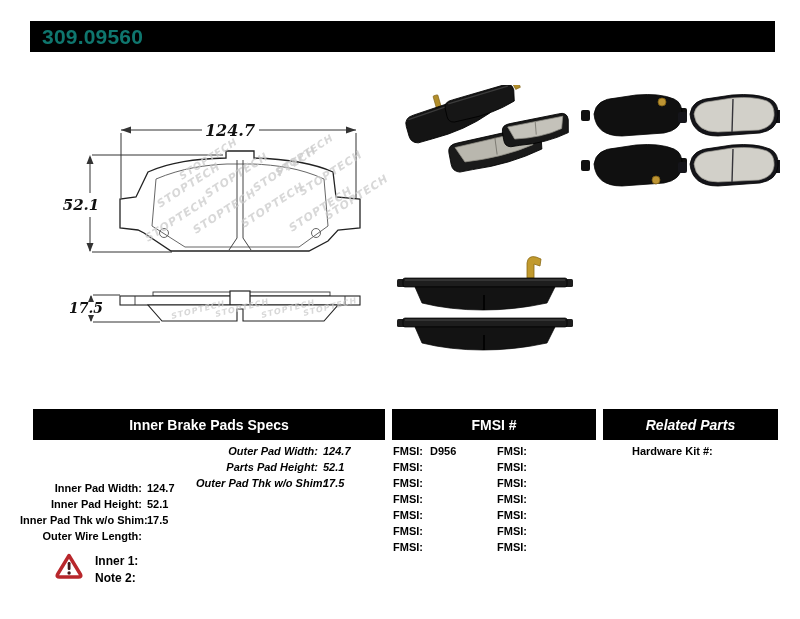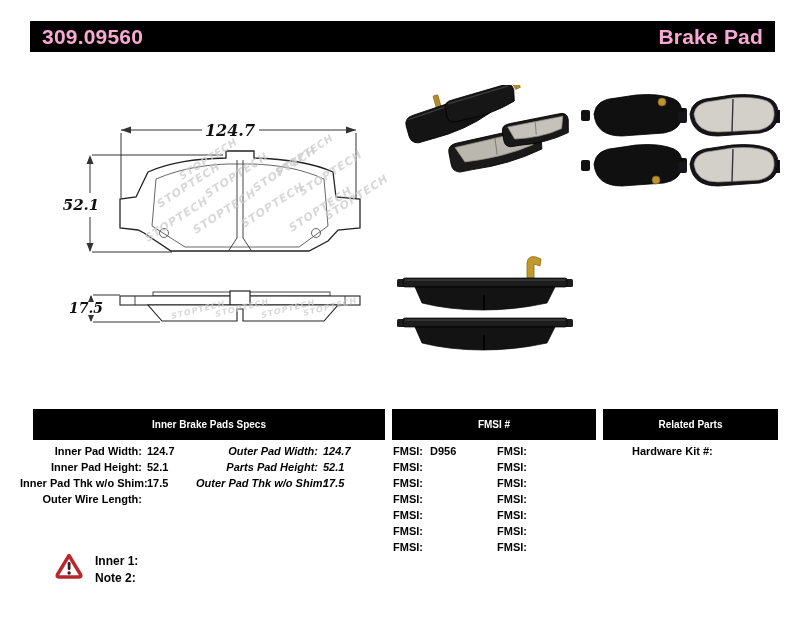--- a/index.html
+++ b/index.html
@@ -2,42 +2,42 @@
 <html><head>
 <meta charset="utf-8">
 <style>
   * { margin:0; padding:0; box-sizing:border-box; }
   html,body { width:800px; height:619px; background:#ffffff; overflow:hidden;
               font-family:"Liberation Sans", sans-serif; }
   .page { position:relative; width:800px; height:619px; background:#fff; }
 
   
   .title-bar { position:absolute; left:30px; top:21px; width:745px; height:31px;
-               background:#000; color:#f9a8d4; display:flex; align-items:center;
+               background:#000; color:#0f766e; display:flex; align-items:center;
                justify-content:space-between; padding:0 12px;
                font-size:21px; font-weight:bold; letter-spacing:.2px; }
 
   
   .svg-abs { position:absolute; }
   svg text.dim { font-family:"DejaVu Serif", serif; font-style:italic; font-weight:bold; fill:#111; }
   svg .wm { font-family:"DejaVu Sans", sans-serif; font-weight:bold; font-style:italic;
             fill:#cbcbcb; opacity:.75; letter-spacing:1px; }
 
   
   .hdr-bar { position:absolute; top:409px; height:31px; background:#000; color:#fff;
-             display:flex; align-items:center; font-size:10px; font-weight:bold; }
+             display:flex; align-items:center; font-size:14px; font-weight:bold; }
   .hdr-specs   { left:33px;  width:352px; }
   .hdr-specs span { flex:1; text-align:center; }
   .hdr-fmsi    { left:392px; width:204px; justify-content:center;text-align:center; }
-  .hdr-related { left:603px; width:175px; justify-content:center; }
+  .hdr-related { left:603px; width:175px; justify-content:center;font-style:italic; }
 
   
   .col { position:absolute; top:443px; font-size:11px; font-weight:bold; color:#000; }
   .row { display:flex; height:16px; align-items:center; white-space:nowrap; }
-  .col-inner { left:20px; }
+  .col-inner { left:20px;margin-top:37px; }
   .col-inner .lbl { width:122px; text-align:right; }
   .col-outer { left:196px;font-style:italic; }
   .col-outer .lbl { width:122px; text-align:right; }
   .col-fmsi-l { left:393px; }
   .col-fmsi-r { left:497px; }
   .col-fmsi-l .lbl, .col-fmsi-r .lbl { width:32px; text-align:left; }
   .col-related { left:632px;text-align:center; }
   .val { margin-left:5px; }
 
   
@@ -45,21 +45,20 @@
   .notes .row { height:17px; }
   .warn { position:absolute; left:55px; top:553px; width:28px; height:27px; }
 </style>
 </head>
 <body>
 
 <div class="page">
 
   <div class="title-bar">
     <span>309.09560</span>
-    <span>Brake Pad</span>
   </div>
 
   <svg class="svg-abs" style="left:60px; top:100px;" width="340" height="170" viewBox="0 0 340 170">
 
     <g stroke="#333" stroke-width="1">
       <line x1="61" y1="30" x2="142" y2="30"></line>
         <line x1="199" y1="30" x2="296" y2="30"></line>
       <line x1="61" y1="33" x2="61" y2="98"></line>
         <line x1="296" y1="33" x2="296" y2="98"></line>
     </g>

